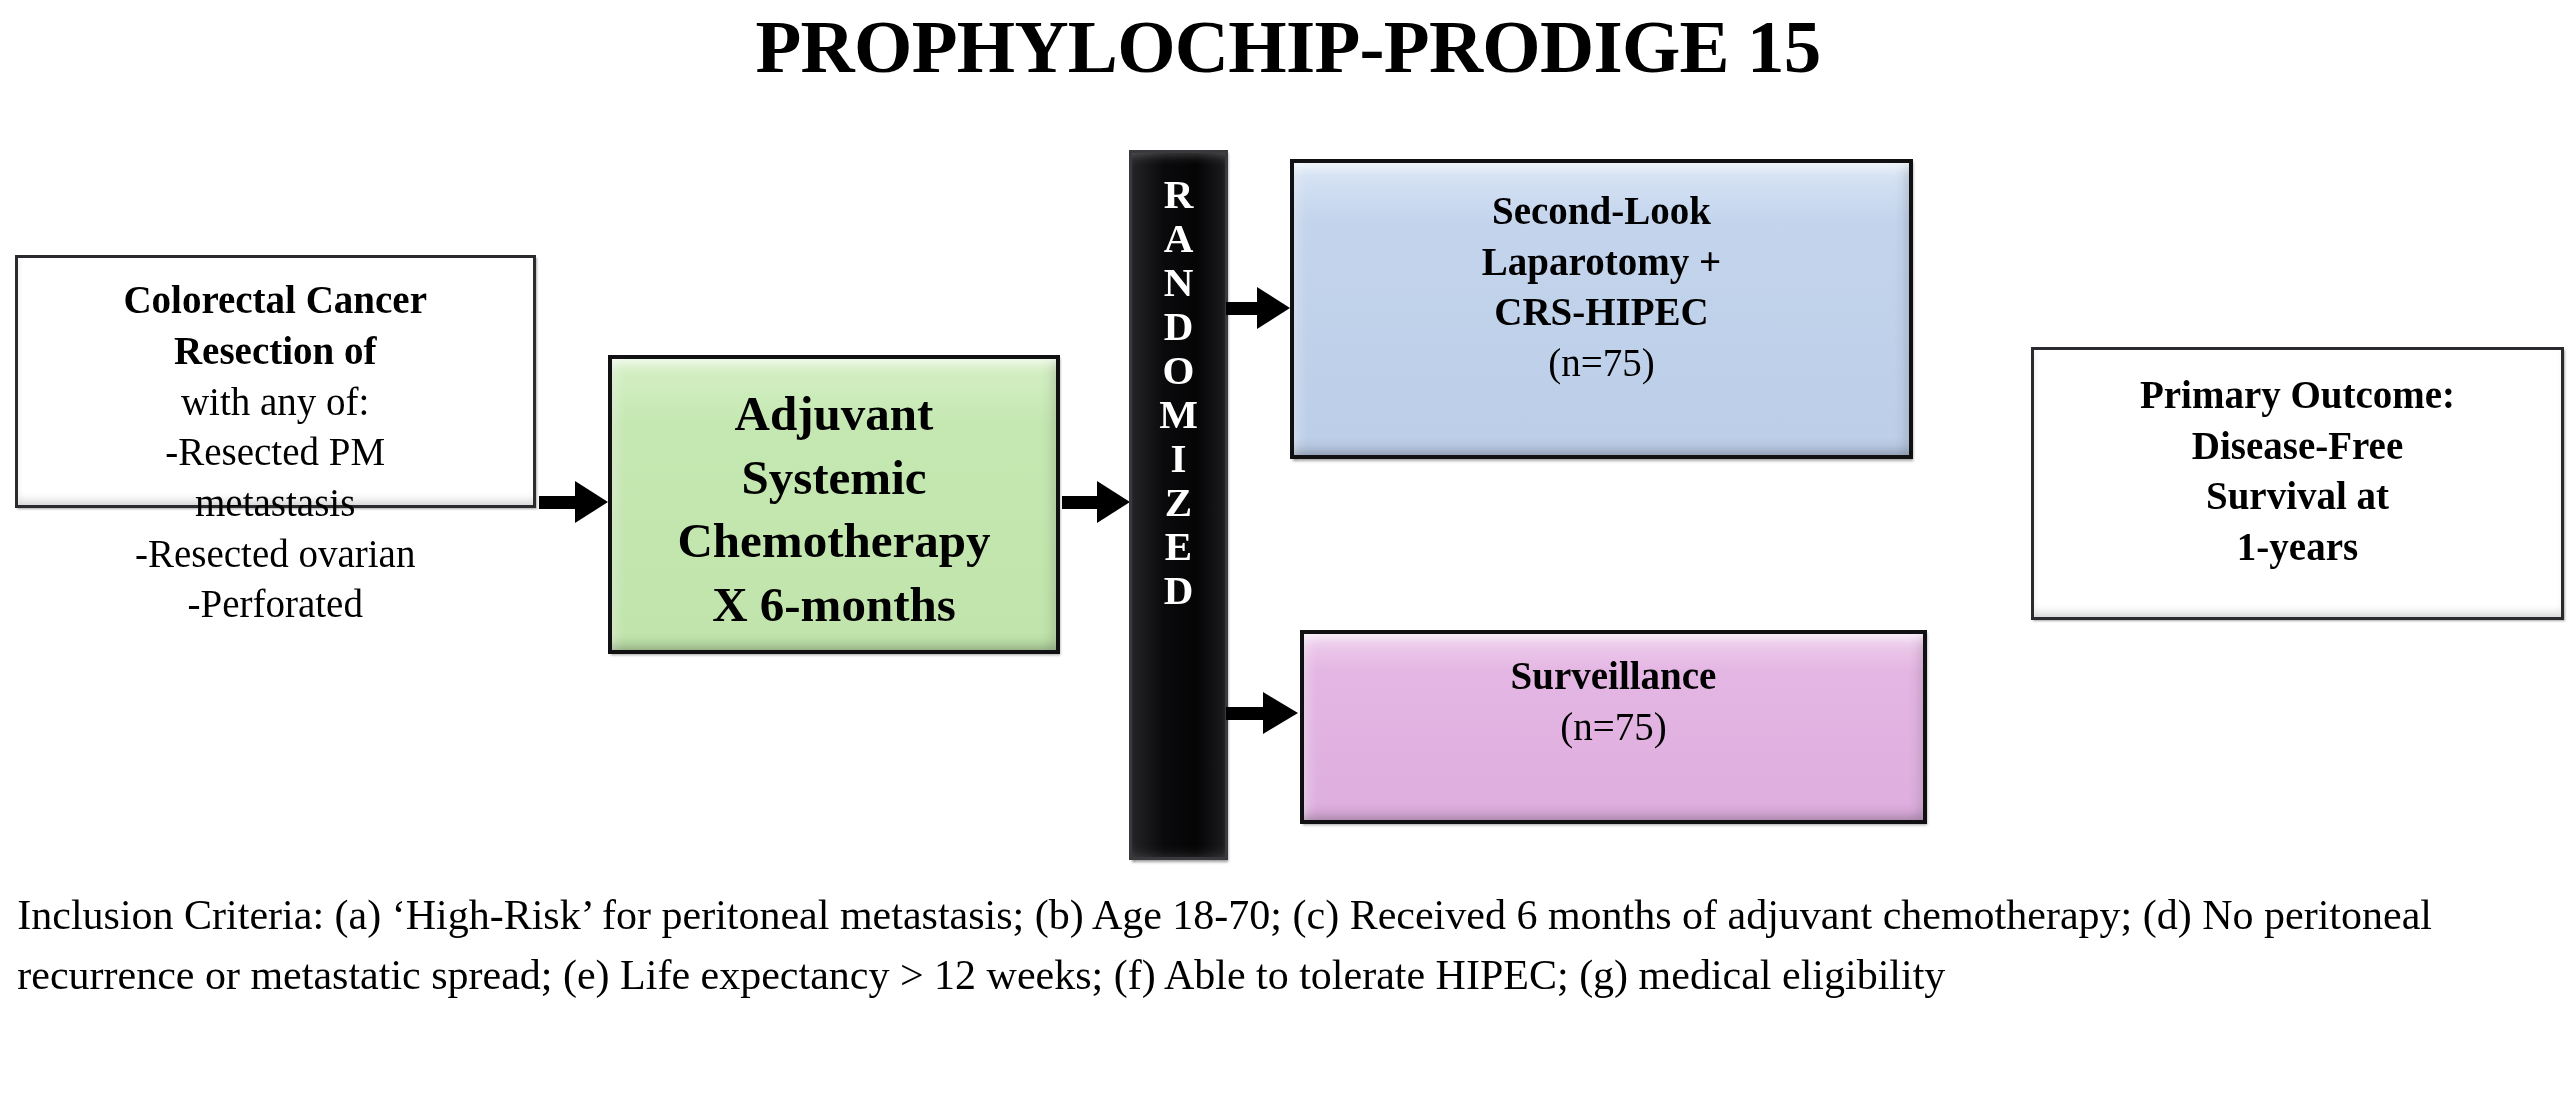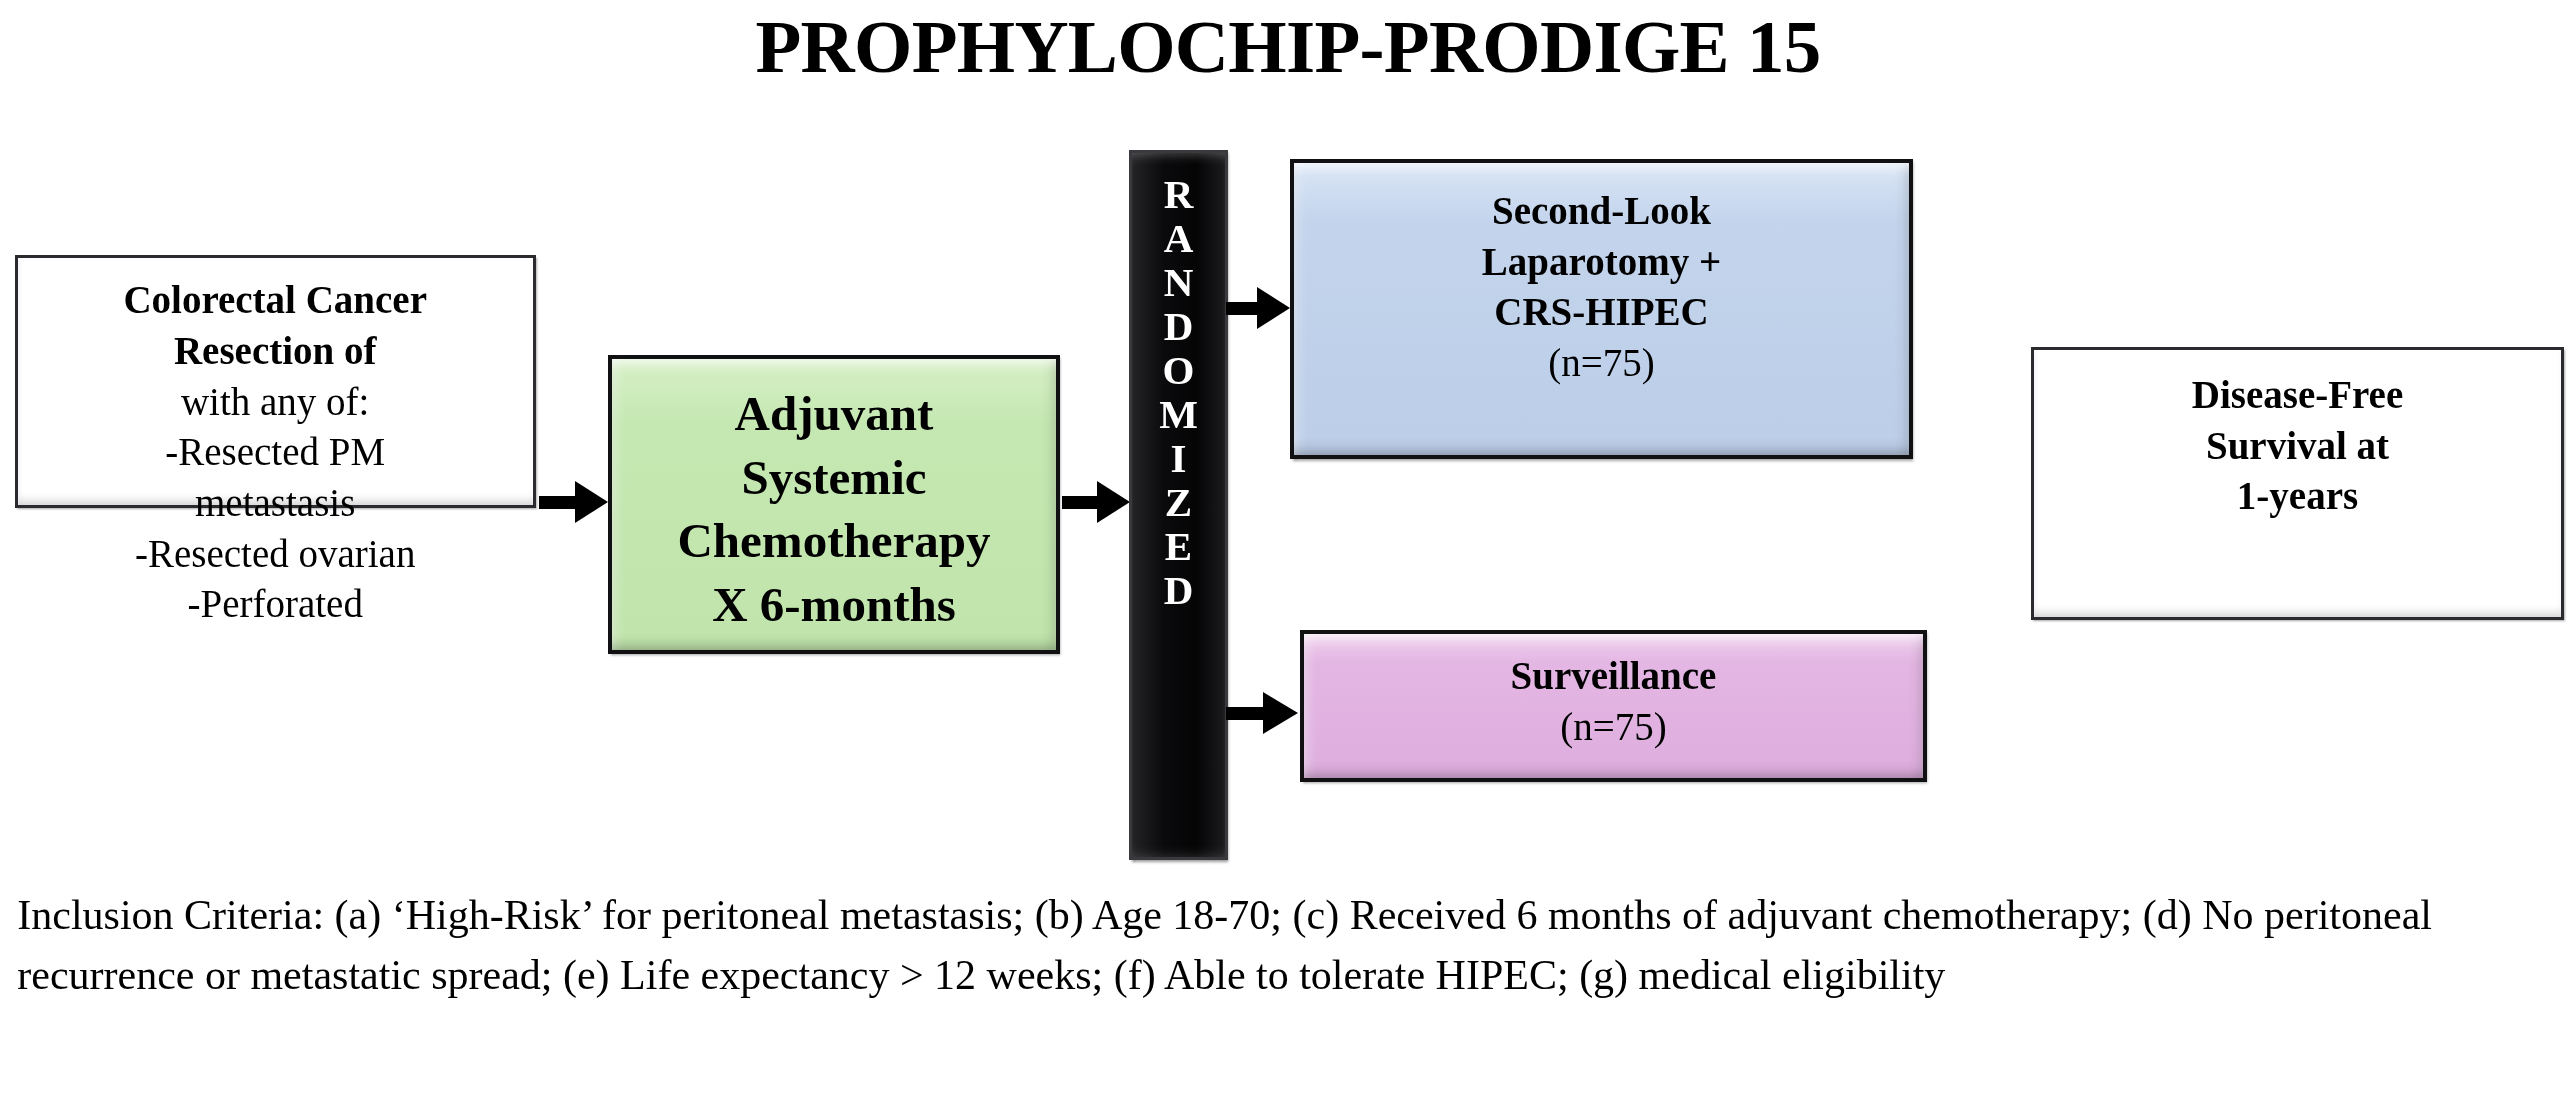--- a/index.html
+++ b/index.html
@@ -101,21 +101,21 @@
   }
   #box-sll {
     left: 1290px; top: 159px;  width: 623px; height: 300px;
     padding: 23px 12px 4px 12px;
     font-size: 39px;
     justify-content: flex-start;
     background: #c0d2ea;
     background-image: linear-gradient(#dae6f6 0%, #c3d4ec 20%, #bccee8 100%);
   }
   #box-surv {
-    left: 1300px; top: 630px;  width: 627px; height: 152px;
+    left: 1300px; top: 630px;  width: 627px; height: 194px;
     padding: 17.3px 12px 0 12px;
     font-size: 39px;
     justify-content: flex-start;
     background: #e3b4e3;
     background-image: linear-gradient(#efcfee 0%, #e4b6e3 20%, #deaede 100%);
   }
   #box-outcome {
     left: 2031px; top: 347px;  width: 533px; height: 273px;
     padding: 20px 9.3px 0 9.3px;
     font-size: 39px;
@@ -232,20 +232,21 @@
     <div class="shaft"></div>
     <div class="head"></div>
   </div>
 
   <div class="box bevel" id="box-surv">
     <span class="ln b">Surveillance</span>
     <span class="ln r">(n=75)</span>
   </div>
 
   <div class="box plain" id="box-outcome">
+    <span class="ln b">Primary Outcome:</span>
     <span class="ln b">Disease-Free</span>
     <span class="ln b">Survival at</span>
     <span class="ln b">1-years</span>
   </div>
 
   <div id="criteria">Inclusion Criteria: (a) ‘High-Risk’ for peritoneal metastasis; (b) Age 18-70; (c) Received 6 months of adjuvant chemotherapy; (d) No peritoneal recurrence or metastatic spread; (e) Life expectancy &gt; 12 weeks; (f) Able to tolerate HIPEC; (g) medical eligibility</div>
 
 </div>
 
 

